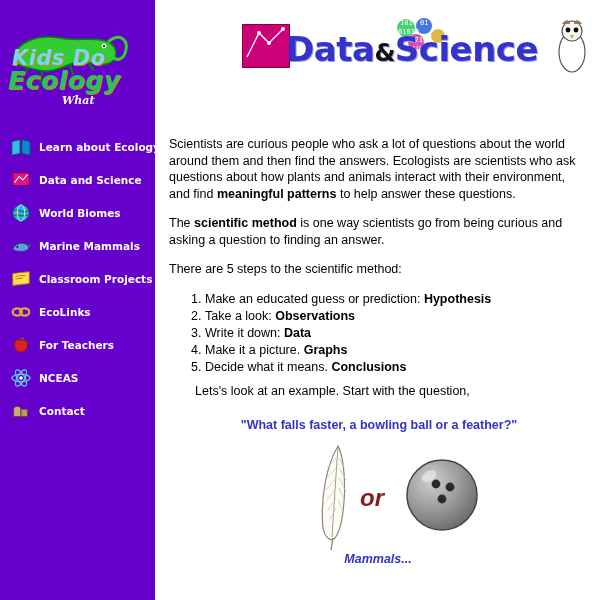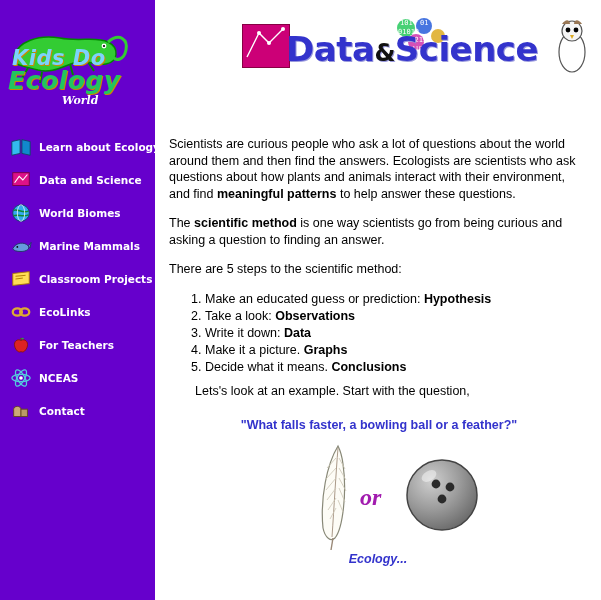--- a/index.html
+++ b/index.html
@@ -238,24 +238,24 @@
     position: absolute;
     left: 0;
     top: 348px;
     width: 446px;
     height: 100px;
   }
   .or-text {
     position: absolute;
     left: 205px;
     top: 36px;
-    font-family: Liberation Serif, serif;
+    font-family: Liberation Sans, sans-serif;
     font-weight: bold;
     font-size: 24px;
-    color: #a21caf;
+    color: #7f1d1d;
     font-style: italic;
   }
   b { font-weight: bold; }
 </style>
 </head>
 <body>
 
 <div id="page">
 
   <div id="purple-round"></div>
@@ -267,21 +267,21 @@
     <div id="logo-panel">
       <svg class="gecko" width="125" height="80" viewBox="0 0 125 80">
         <path d="M6 34 C10 20 30 12 52 16 C72 20 88 14 100 20 C112 26 110 40 98 42 C88 44 80 38 70 40 C58 42 46 52 30 48 C16 44 4 44 6 34 Z" fill="#33cc33" stroke="#008800" stroke-width="1.5"></path>
         <path d="M100 20 C112 10 120 18 118 28 C116 38 108 40 104 34" fill="none" stroke="#33cc33" stroke-width="3"></path>
         <circle cx="96" cy="24" r="2.4" fill="#ffffff"></circle>
         <circle cx="96" cy="24" r="1.1" fill="#000000"></circle>
         <path d="M20 46 l-6 10 M34 50 l-2 11 M62 42 l3 11 M80 40 l6 9" stroke="#008800" stroke-width="2" fill="none"></path>
       </svg>
       <div class="logo-kids">Kids Do</div>
       <div class="logo-eco">Ecology</div>
-      <div class="logo-home">World</div>
+      <div class="logo-home">What</div>
     </div>
 
     <div id="nav">
 
       <div class="nav-item">
         <svg class="nav-icon" viewBox="0 0 24 24">
           <path d="M2 6 L11 4 L11 19 L2 21 Z" fill="#33bbee" stroke="#114466" stroke-width="1"></path>
           <path d="M22 6 L13 4 L13 19 L22 21 Z" fill="#1188cc" stroke="#114466" stroke-width="1"></path>
         </svg>
         <span class="nav-label">Learn about Ecology</span>
@@ -445,16 +445,16 @@
           </radialGradient>
         </defs>
         <circle cx="39" cy="39" r="35" fill="url(#ballgrad)" stroke="#444444" stroke-width="1.5"></circle>
         <circle cx="33" cy="28" r="4.4" fill="#2a2a2a"></circle>
         <circle cx="47" cy="31" r="4.4" fill="#2a2a2a"></circle>
         <circle cx="39" cy="43" r="4.4" fill="#2a2a2a"></circle>
         <ellipse cx="26" cy="20" rx="8" ry="5" fill="#ffffff" opacity="0.45" transform="rotate(-30 26 20)"></ellipse>
       </svg>
     </div>
 
-    <div class="continue">Ecology...</div>
+    <div class="continue">Mammals...</div>
   </div>
 
 </div>
 
 </body></html>

